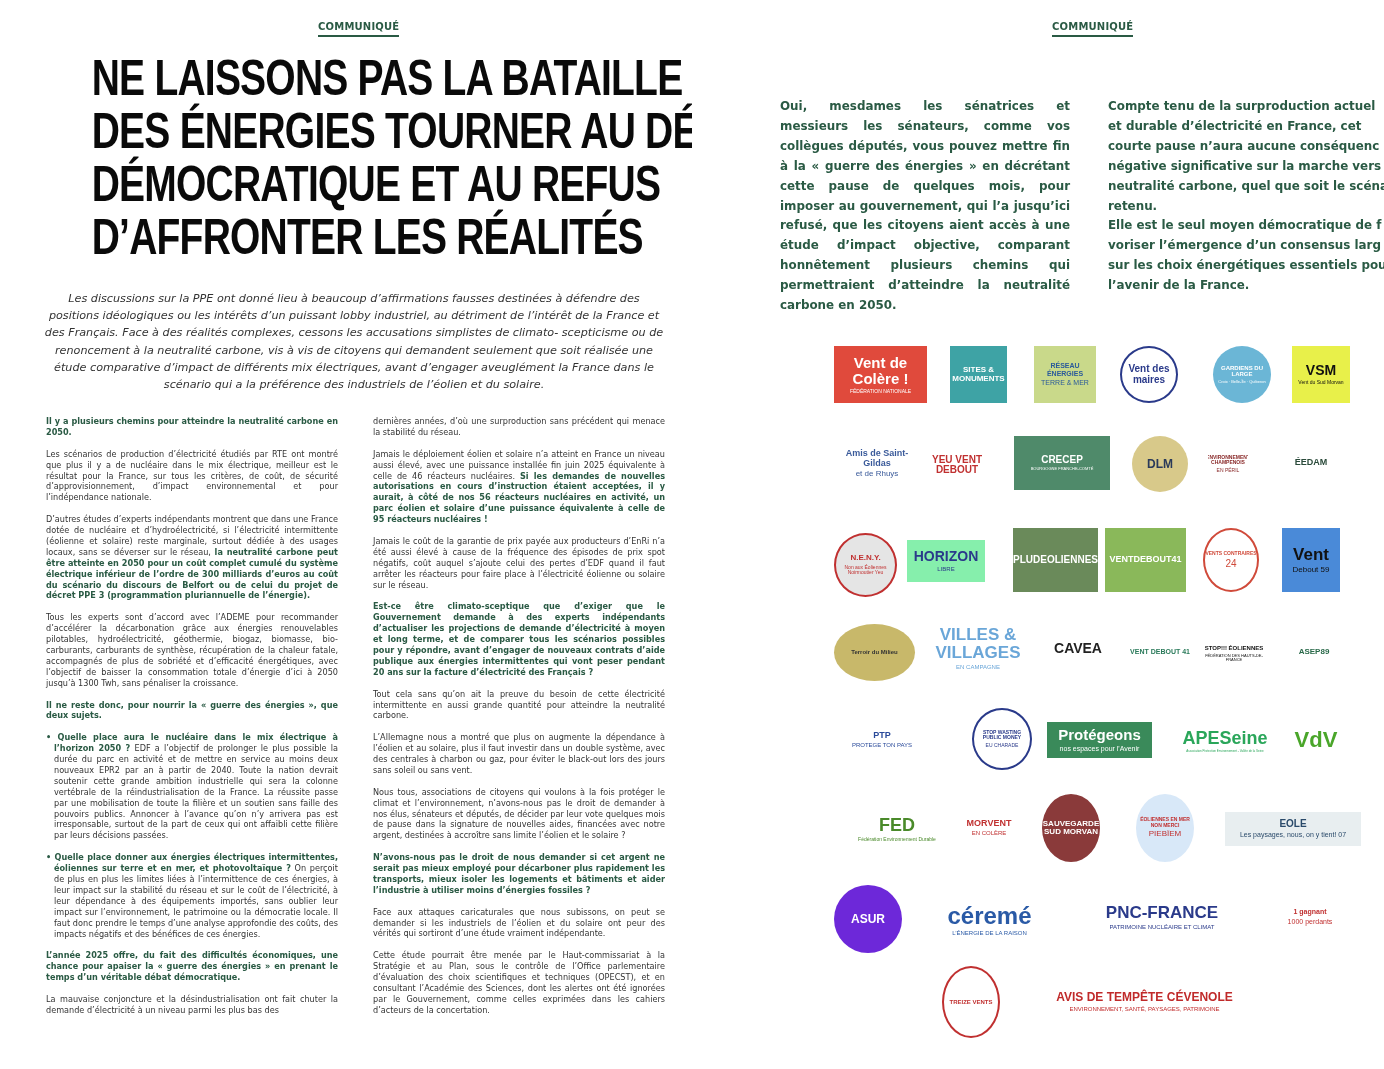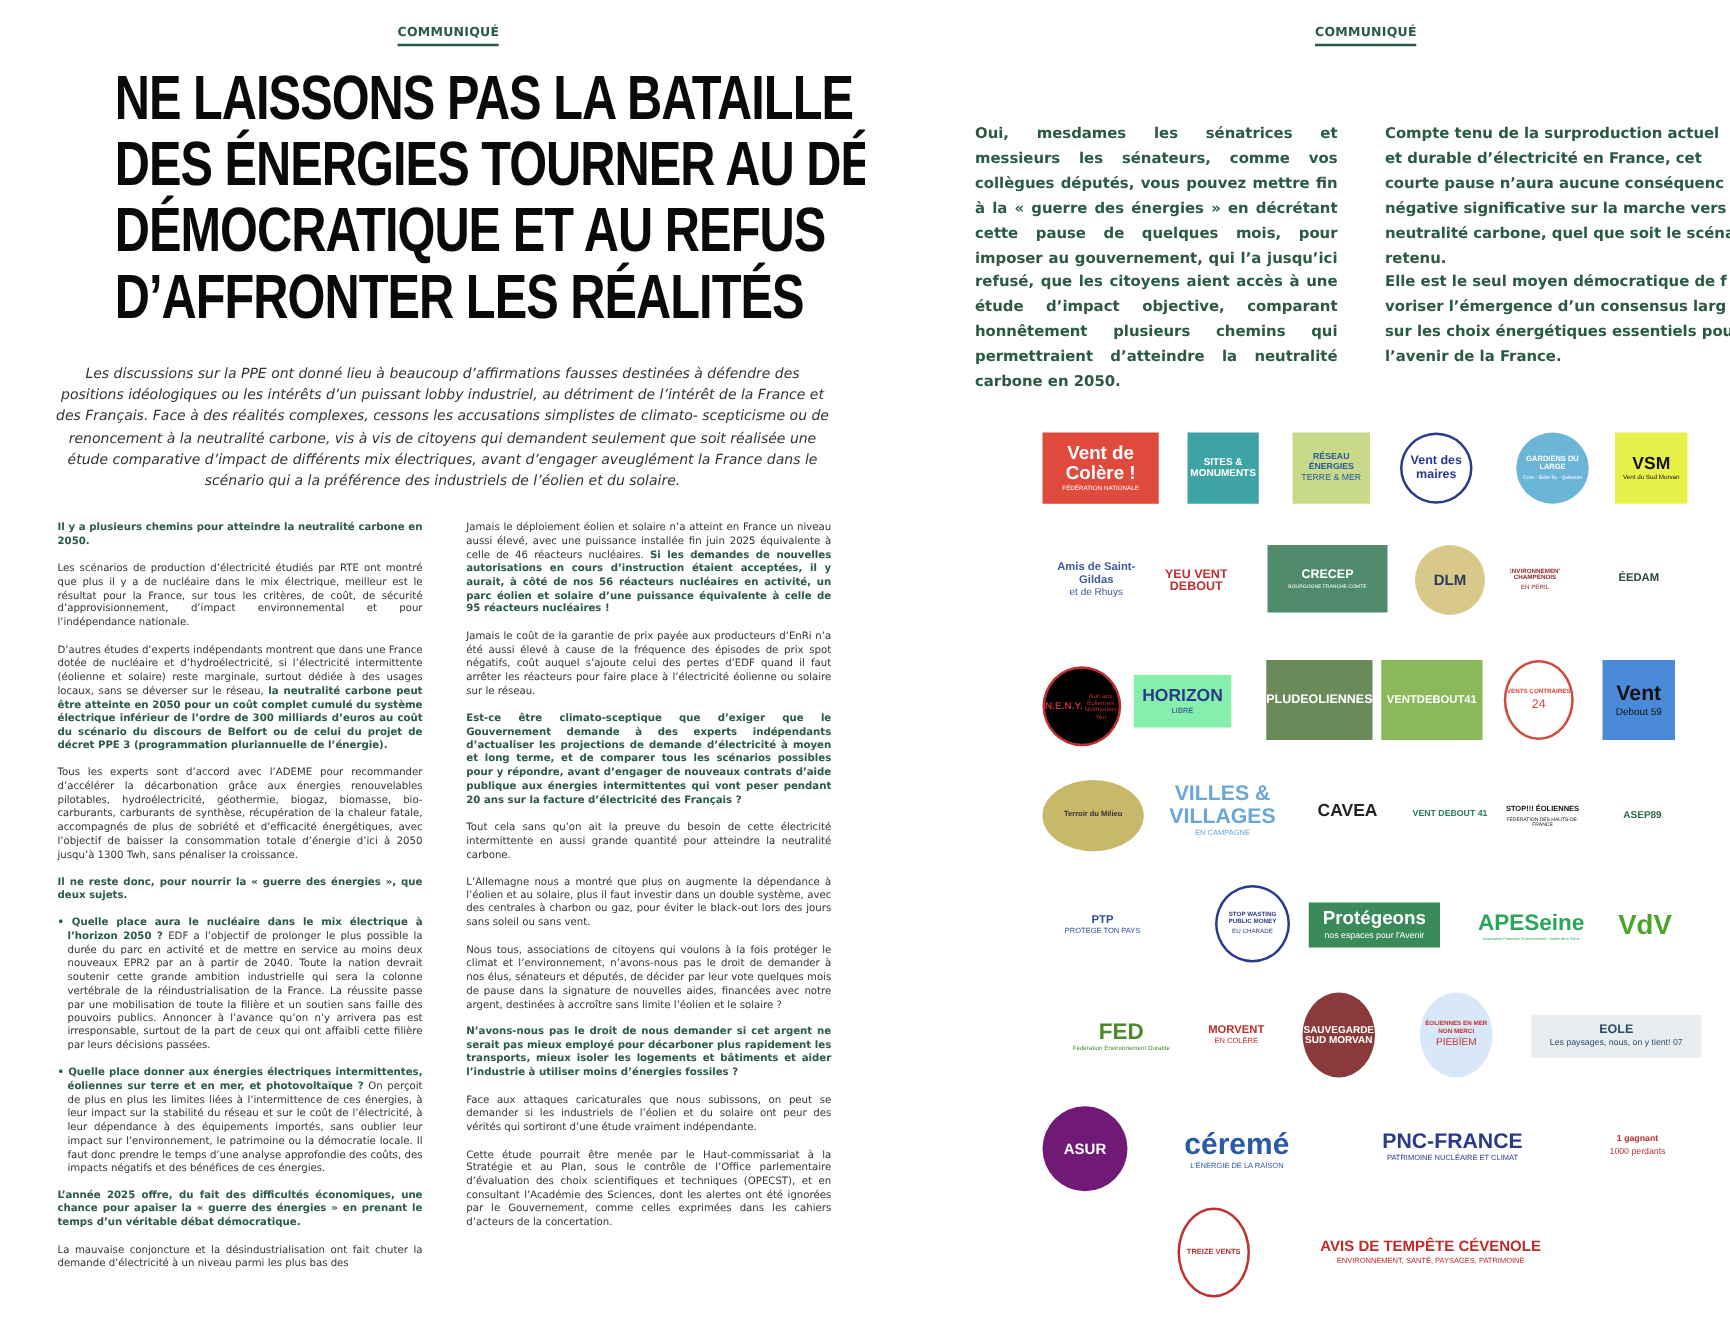--- a/index.html
+++ b/index.html
@@ -78,20 +78,21 @@
     <p><span>D’autres études d’experts indépendants montrent que dans une France dotée de nucléaire et d’hydroélectricité, si l’électricité intermittente (éolienne et solaire) reste marginale, surtout dédiée à des usages locaux, sans se déverser sur le réseau, </span><span class="g">la neutralité carbone peut être atteinte en 2050 pour un coût complet cumulé du système électrique inférieur de l’ordre de 300 milliards d’euros au coût du scénario du discours de Belfort ou de celui du projet de décret PPE 3 (programmation pluriannuelle de l’énergie).</span></p>
     <p>Tous les experts sont d’accord avec l’ADEME pour recommander d’accélérer la décarbonation grâce aux énergies renouvelables pilotables, hydroélectricité, géothermie, biogaz, biomasse, bio-carburants, carburants de synthèse, récupération de la chaleur fatale, accompagnés de plus de sobriété et d’efficacité énergétiques, avec l’objectif de baisser la consommation totale d’énergie d’ici à 2050 jusqu’à 1300 Twh, sans pénaliser la croissance.</p>
     <p class="g">Il ne reste donc, pour nourrir la « guerre des énergies », que deux sujets.</p>
     <p class="bullet"><span class="g">• Quelle place aura le nucléaire dans le mix électrique à l’horizon 2050 ?</span><span> EDF a l’objectif de prolonger le plus possible la durée du parc en activité et de mettre en service au moins deux nouveaux EPR2 par an à partir de 2040. Toute la nation devrait soutenir cette grande ambition industrielle qui sera la colonne vertébrale de la réindustrialisation de la France. La réussite passe par une mobilisation de toute la filière et un soutien sans faille des pouvoirs publics. Annoncer à l’avance qu’on n’y arrivera pas est irresponsable, surtout de la part de ceux qui ont affaibli cette filière par leurs décisions passées.</span></p>
     <p class="bullet"><span class="g">• Quelle place donner aux énergies électriques intermittentes, éoliennes sur terre et en mer, et photovoltaïque ?</span><span> On perçoit de plus en plus les limites liées à l’intermittence de ces énergies, à leur impact sur la stabilité du réseau et sur le coût de l’électricité, à leur dépendance à des équipements importés, sans oublier leur impact sur l’environnement, le patrimoine ou la démocratie locale. Il faut donc prendre le temps d’une analyse approfondie des coûts, des impacts négatifs et des bénéfices de ces énergies.</span></p>
     <p class="g">L’année 2025 offre, du fait des difficultés économiques, une chance pour apaiser la « guerre des énergies » en prenant le temps d’un véritable débat démocratique.</p>
     <p>La mauvaise conjoncture et la désindustrialisation ont fait chuter la demande d’électricité à un niveau parmi les plus bas des</p>
   </div>
 
   <div class="col col-2">
+    <p>dernières années, d’où une surproduction sans précédent qui menace la stabilité du réseau.</p>
     <p><span>Jamais le déploiement éolien et solaire n’a atteint en France un niveau aussi élevé, avec une puissance installée fin juin 2025 équivalente à celle de 46 réacteurs nucléaires. </span><span class="g">Si les demandes de nouvelles autorisations en cours d’instruction étaient acceptées, il y aurait, à côté de nos 56 réacteurs nucléaires en activité, un parc éolien et solaire d’une puissance équivalente à celle de 95 réacteurs nucléaires !</span></p>
     <p>Jamais le coût de la garantie de prix payée aux producteurs d’EnRi n’a été aussi élevé à cause de la fréquence des épisodes de prix spot négatifs, coût auquel s’ajoute  celui des pertes d’EDF quand il faut arrêter les réacteurs pour faire place à l’électricité éolienne ou solaire  sur le réseau.</p>
     <p class="g">Est-ce être climato-sceptique que d’exiger que le Gouvernement demande à des experts indépendants d’actualiser les projections de demande d’électricité à moyen et long terme, et de comparer tous les scénarios possibles pour y répondre, avant d’engager de nouveaux contrats d’aide publique aux énergies intermittentes qui vont peser pendant 20 ans sur la facture d’électricité des Français ?</p>
     <p>Tout cela sans qu’on ait la preuve du besoin de cette électricité intermittente en aussi grande quantité pour atteindre la neutralité carbone.</p>
     <p>L’Allemagne nous a montré que plus on augmente la dépendance à l’éolien et au solaire, plus il faut investir dans un double système, avec des centrales à charbon ou gaz, pour éviter le black-out lors des jours sans soleil ou sans vent.</p>
     <p>Nous tous, associations de citoyens qui voulons à la fois protéger le climat et l’environnement, n’avons-nous pas le droit de demander à nos élus, sénateurs et députés, de décider par leur vote quelques mois de pause dans la signature de nouvelles aides, financées avec notre argent, destinées à accroître sans limite l’éolien et le solaire ?</p>
     <p class="g">N’avons-nous pas le droit de nous demander si cet argent ne serait pas mieux employé pour décarboner plus rapidement les transports, mieux isoler les logements et bâtiments et aider l’industrie à utiliser moins d’énergies fossiles ?</p>
     <p>Face aux attaques caricaturales que nous subissons, on peut se demander si les industriels de l’éolien et du solaire ont peur des vérités qui sortiront d’une étude vraiment indépendante.</p>
     <p>Cette étude pourrait être menée par le Haut-commissariat à la Stratégie et au Plan, sous le contrôle de l’Office parlementaire d’évaluation des choix scientifiques et techniques (OPECST), et en consultant l’Académie des Sciences, dont les alertes ont été ignorées par le Gouvernement, comme celles exprimées dans les cahiers d’acteurs de la concertation.</p>
   </div>
@@ -151,21 +152,21 @@
       <div class="logo" style="left: 440px; top: 436px; width: 56px; height: 56px; background: rgb(216, 201, 138); color: rgb(42, 58, 90); flex-direction: column; border-radius: 50%;">
         <span class="t" style="font-size: 12px; font-weight: bold; line-height: 1.05;">DLM</span>
       </div>
       <div class="logo" style="left: 516px; top: 436px; width: 40px; height: 56px; background: rgb(255, 255, 255); color: rgb(138, 42, 42); flex-direction: column;">
         <span class="t" style="font-size: 5px; font-weight: bold; line-height: 1.05;">ENVIRONNEMENT CHAMPENOIS</span>
         <span class="t" style="font-size: 5px; line-height: 1.1; margin-top: 2px;">EN PÉRIL</span>
       </div>
       <div class="logo" style="left: 590px; top: 440px; width: 58px; height: 45px; background: rgb(255, 255, 255); color: rgb(42, 74, 58); flex-direction: column;">
         <span class="t" style="font-size: 9px; font-weight: bold; line-height: 1.05;">ÉEDAM</span>
       </div>
-      <div class="logo" style="left: 142px; top: 533px; width: 63px; height: 64px; background: #000000; color: rgb(192, 48, 48); flex-direction: row; border-radius: 50%; border: 2px solid rgb(192, 48, 48);">
+      <div class="logo" style="left: 142px; top: 533px; width: 63px; height: 64px; background: #e5e5e5; color: rgb(192, 48, 48); flex-direction: column; border-radius: 50%; border: 2px solid rgb(192, 48, 48);">
         <span class="t" style="font-size: 8px; font-weight: bold; line-height: 1.05;">N.E.N.Y.</span>
         <span class="t" style="font-size: 5px; line-height: 1.1; margin-top: 2px;">Non aux Éoliennes Noirmoutier Yeu</span>
       </div>
       <div class="logo" style="left: 215px; top: 540px; width: 78px; height: 42px; background: #86efac; color: rgb(42, 58, 138); flex-direction: column;">
         <span class="t" style="font-size: 14px; font-weight: bold; line-height: 1.05;">HORIZON</span>
         <span class="t" style="font-size: 6px; line-height: 1.1; margin-top: 2px;">LIBRE</span>
       </div>
       <div class="logo" style="left: 321px; top: 528px; width: 85px; height: 64px; background: rgb(106, 138, 90); color: rgb(255, 255, 255); flex-direction: column;">
         <span class="t" style="font-size: 10px; font-weight: bold; line-height: 1.05;">PLUDEOLIENNES</span>
       </div>
@@ -231,21 +232,21 @@
         <span class="t" style="font-size: 8px; font-weight: bold; line-height: 1.05;">SAUVEGARDE SUD MORVAN</span>
       </div>
       <div class="logo" style="left: 444px; top: 794px; width: 58px; height: 68px; background: rgb(216, 232, 248); color: rgb(192, 48, 48); flex-direction: column; border-radius: 50%;">
         <span class="t" style="font-size: 5px; font-weight: bold; line-height: 1.05;">ÉOLIENNES EN MER NON MERCI</span>
         <span class="t" style="font-size: 8px; line-height: 1.1; margin-top: 2px;">PIEBÏEM</span>
       </div>
       <div class="logo" style="left: 533px; top: 812px; width: 136px; height: 34px; background: rgb(232, 238, 240); color: rgb(42, 74, 106); flex-direction: column;">
         <span class="t" style="font-size: 10px; font-weight: bold; line-height: 1.05;">EOLE</span>
         <span class="t" style="font-size: 7px; line-height: 1.1; margin-top: 2px;">Les paysages, nous, on y tient! 07</span>
       </div>
-      <div class="logo" style="left: 142px; top: 885px; width: 68px; height: 68px; background: #701a75; color: rgb(255, 255, 255); flex-direction: column; border-radius: 50%;">
+      <div class="logo" style="left: 142px; top: 885px; width: 68px; height: 68px; background: #6d28d9; color: rgb(255, 255, 255); flex-direction: column; border-radius: 50%;">
         <span class="t" style="font-size: 12px; font-weight: bold; line-height: 1.05;">ASUR</span>
       </div>
       <div class="logo" style="left: 240px; top: 895px; width: 115px; height: 50px; background: rgb(255, 255, 255); color: rgb(42, 90, 166); flex-direction: column;">
         <span class="t" style="font-size: 24px; font-weight: bold; line-height: 1.05;">céremé</span>
         <span class="t" style="font-size: 6px; line-height: 1.1; margin-top: 2px;">L’ÉNERGIE DE LA RAISON</span>
       </div>
       <div class="logo" style="left: 390px; top: 900px; width: 160px; height: 35px; background: rgb(255, 255, 255); color: rgb(42, 58, 138); flex-direction: column;">
         <span class="t" style="font-size: 17px; font-weight: bold; line-height: 1.05;">PNC-FRANCE</span>
         <span class="t" style="font-size: 6px; line-height: 1.1; margin-top: 2px;">PATRIMOINE NUCLÉAIRE ET CLIMAT</span>
       </div>

